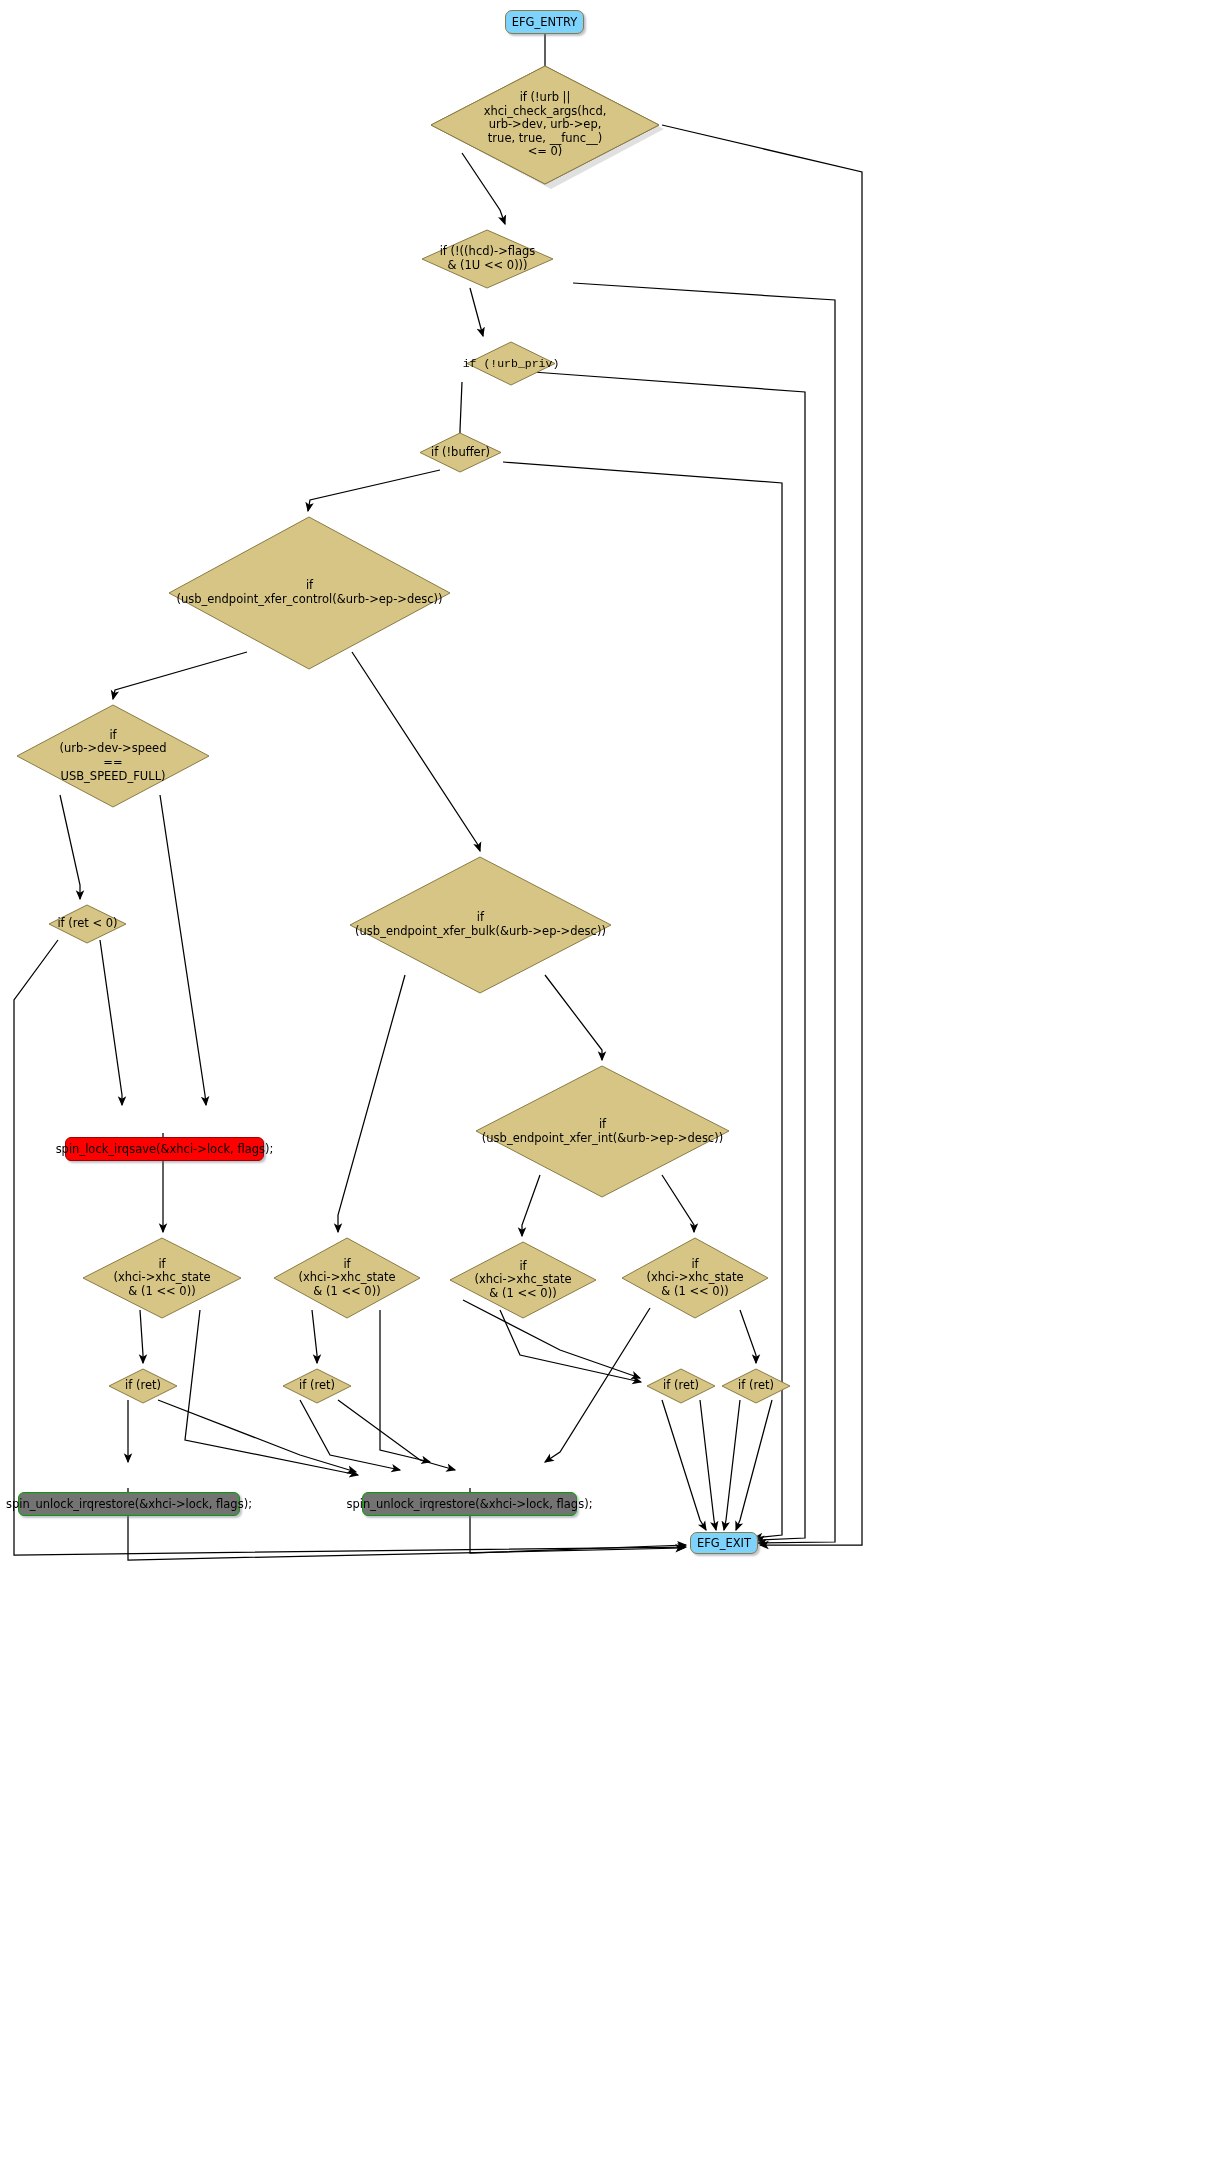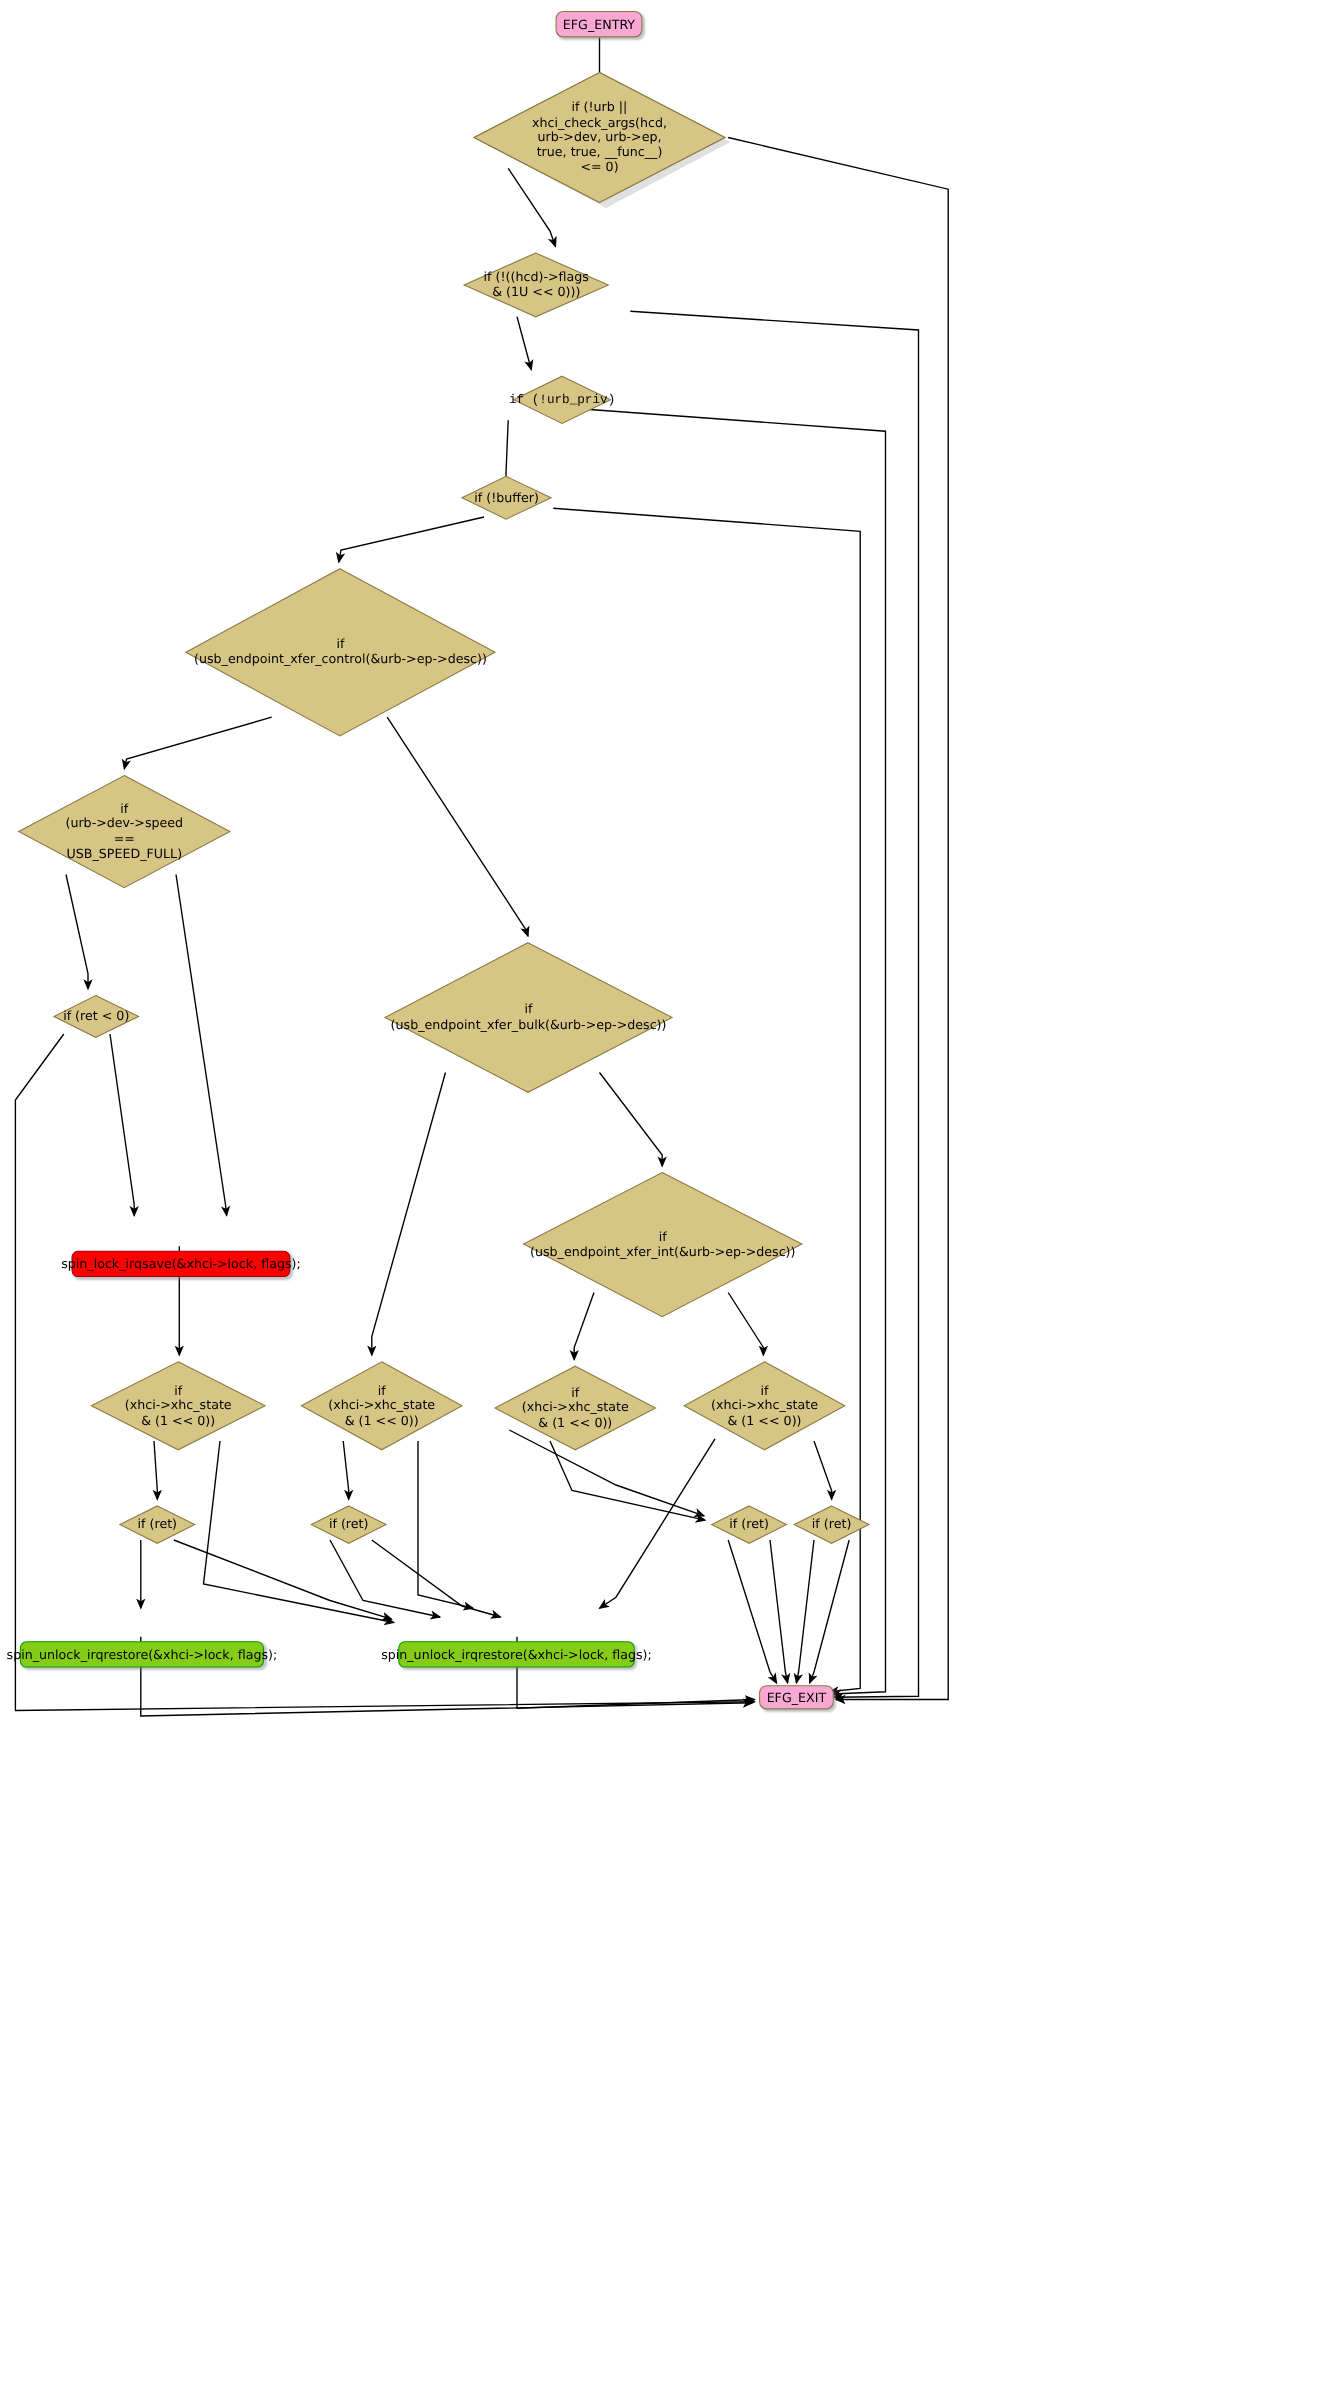--- a/index.html
+++ b/index.html
@@ -14,36 +14,36 @@
   .node .label{
      position:absolute;left:0;top:0;width:100%;height:100%;
      display:flex;align-items:center;justify-content:center;
      text-align:center;line-height:1.18;white-space:pre;
      color:#000;font-size:11.5px;
      pointer-events:none;
   }
   
   .term{
      border-radius:7px;
-     background:#f9a8d4;
+     background:#7dd3fc;
      border:1px solid #8a7b44;
      box-shadow:2px 2px 2px rgba(120,120,140,.45);
      display:flex;align-items:center;justify-content:center;
      font-size:11.5px;color:#000;
   }
   .stmt{
      border-radius:6px;
      display:flex;align-items:center;justify-content:center;
      font-size:11.5px;color:#000;
      box-shadow:2px 2px 2px rgba(120,120,140,.45);
      white-space:nowrap;
      margin-top:28px;
   }
   .stmt.red{background:#ff0000;border:1px solid #a00000;}
-  .stmt.green{background:#84cc16;border:1px solid #00a000;}
+  .stmt.green{background:#737373;border:1px solid #00a000;}
 </style>
 </head>
 <body>
 
 <div id="canvas">
 
   <svg id="edges" viewBox="0 0 1206 2171" xmlns="http://www.w3.org/2000/svg">
     <defs>
       <marker id="arrow" markerWidth="9" markerHeight="9" refX="7" refY="4.0" orient="auto" markerUnits="strokeWidth">
         <path d="M0,0.6 L8,4 L0,7.4 L2,4 Z" fill="#000"></path>

